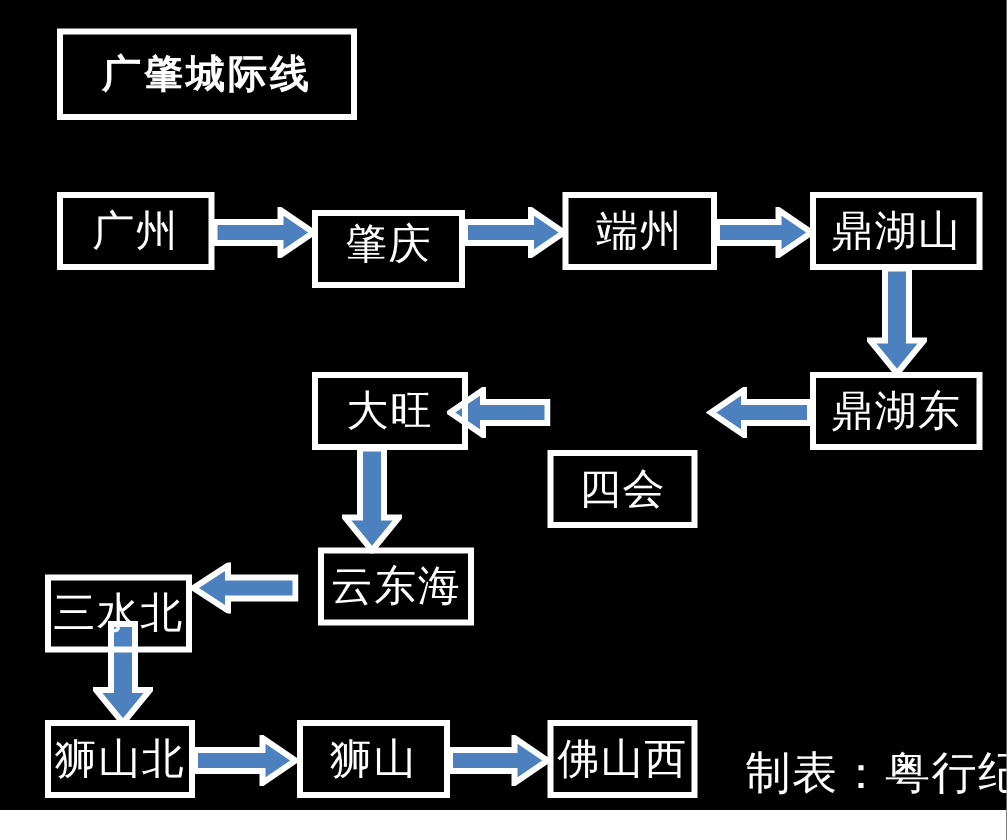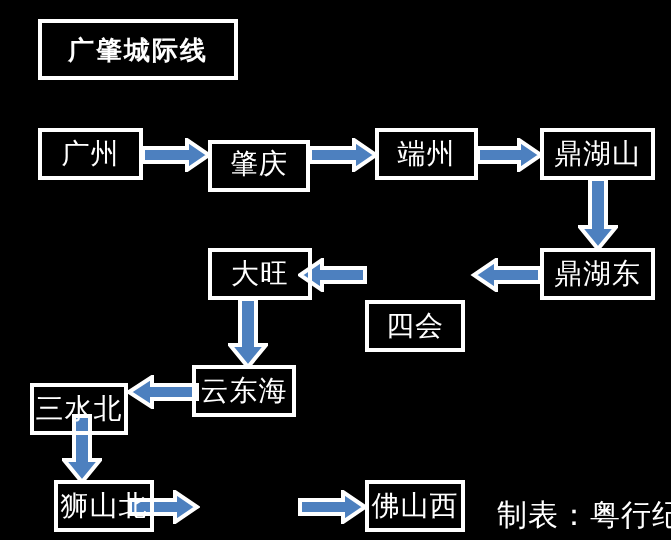--- a/index.html
+++ b/index.html
@@ -139,40 +139,43 @@
   <div class="arrow" style="left:228px; top:297px; width:40px; height:72px;">
     <svg width="40" height="72" viewBox="0 0 40 72">
       <polygon points="12,2 28,2 28,48 38,48 20,70 2,48 12,48"></polygon>
     </svg>
   </div>
 
   <div class="node" style="left:30px; top:365px; width:98px; height:52px;margin-top:18px;">
     <span>三水北</span>
   </div>
 
-  <div class="node" style="left:192px; top:365px; width:104px; height:52px;">
+  <div class="node" style="left:212px; top:365px; width:104px; height:52px;">
     <span>云东海</span>
   </div>
 
   <div class="arrow" style="left:126px; top:375px; width:73px; height:34px;">
     <svg width="73" height="34" viewBox="0 0 73 34">
       <polygon points="71,10 26,10 26,2 3,17 26,32 26,24 71,24"></polygon>
     </svg>
   </div>
 
   <div class="arrow" style="left:62px; top:414px; width:40px; height:70px;">
     <svg width="40" height="70" viewBox="0 0 40 70">
       <polygon points="12,2 28,2 28,46 38,46 20,68 2,46 12,46"></polygon>
     </svg>
   </div>
 
-  <div class="node" style="left:30px; top:480px; width:100px; height:52px;margin-left:24px;">
+  <div class="node" style="left:30px; top:480px; width:100px; height:52px;">
     <span>狮山北</span>
   </div>
 
+  <div class="node" style="left:198px; top:480px; width:102px; height:52px;">
+    <span>狮山</span>
+  </div>
 
   <div class="node" style="left:365px; top:480px; width:100px; height:52px;text-align:center;">
     <span>佛山西</span>
   </div>
 
   <div class="arrow" style="left:128px; top:490px; width:72px; height:34px;">
     <svg width="72" height="34" viewBox="0 0 72 34">
       <polygon points="2,10 47,10 47,2 69,17 47,32 47,24 2,24"></polygon>
     </svg>
   </div>

